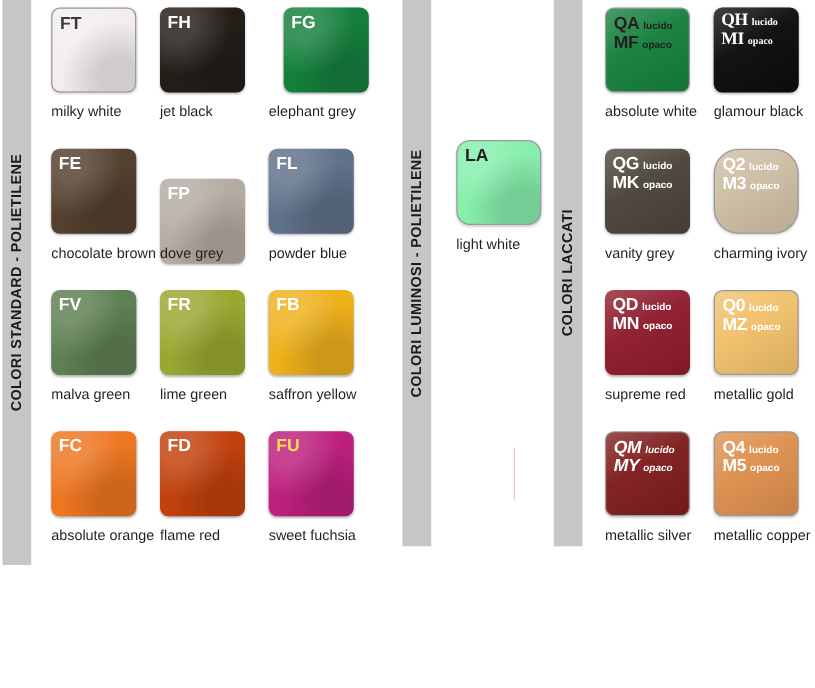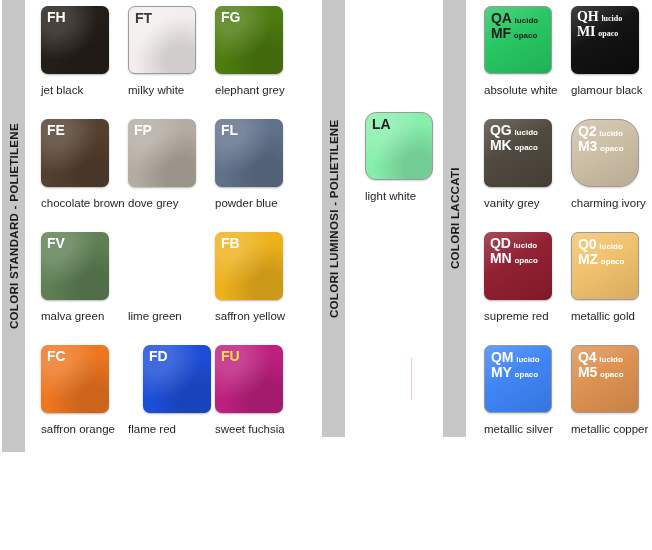--- a/index.html
+++ b/index.html
@@ -147,57 +147,57 @@
 </style>
 </head>
 <body>
 
 <div id="page">
 
   <div class="cat-bar" id="cat-standard">COLORI STANDARD - POLIETILENE</div>
 
   <div class="grid" id="grid-standard">
       <div class="cell">
-        <div class="chip" style="background: rgb(36, 30, 25);">
-          <div class="tex"></div>
-          <div class="codes" style="color: rgb(255, 255, 255);">
-            <div class="code-single">FH</div>
-          </div>
-        </div>
-        <div class="caption">jet black</div>
-      </div>
-      <div class="cell">
         <div class="chip outlined" style="background: rgb(243, 238, 237);">
           <div class="tex"></div>
           <div class="codes" style="color: rgb(59, 59, 59);">
             <div class="code-single">FT</div>
           </div>
         </div>
         <div class="caption">milky white</div>
       </div>
       <div class="cell">
-        <div class="chip" style="background: #4d7c0f;">
+        <div class="chip" style="background: rgb(36, 30, 25);">
+          <div class="tex"></div>
+          <div class="codes" style="color: rgb(255, 255, 255);">
+            <div class="code-single">FH</div>
+          </div>
+        </div>
+        <div class="caption">jet black</div>
+      </div>
+      <div class="cell">
+        <div class="chip" style="background: #15803d; margin-left: 12px;">
           <div class="tex"></div>
           <div class="codes" style="color: rgb(255, 255, 255);">
             <div class="code-single">FG</div>
           </div>
         </div>
         <div class="caption">elephant grey</div>
       </div>
       <div class="cell">
         <div class="chip" style="background: rgb(84, 64, 47);">
           <div class="tex"></div>
           <div class="codes" style="color: rgb(255, 255, 255);">
             <div class="code-single">FE</div>
           </div>
         </div>
         <div class="caption">chocolate brown</div>
       </div>
       <div class="cell">
-        <div class="chip" style="background: rgb(180, 172, 162);">
+        <div class="chip" style="background: rgb(180, 172, 162); margin-top: 24px;">
           <div class="tex"></div>
           <div class="codes" style="color: rgb(255, 255, 255);">
             <div class="code-single">FP</div>
           </div>
         </div>
         <div class="caption">dove grey</div>
       </div>
       <div class="cell">
         <div class="chip" style="background: rgb(96, 113, 138);">
           <div class="tex"></div>
@@ -210,42 +210,48 @@
       <div class="cell">
         <div class="chip" style="background: rgb(94, 128, 84);">
           <div class="tex"></div>
           <div class="codes" style="color: rgb(255, 255, 255);">
             <div class="code-single">FV</div>
           </div>
         </div>
         <div class="caption">malva green</div>
       </div>
       <div class="cell">
+        <div class="chip" style="background: rgb(154, 168, 49);">
+          <div class="tex"></div>
+          <div class="codes" style="color: rgb(255, 255, 255);">
+            <div class="code-single">FR</div>
+          </div>
+        </div>
         <div class="caption">lime green</div>
       </div>
       <div class="cell">
         <div class="chip" style="background: rgb(238, 177, 27);">
           <div class="tex"></div>
           <div class="codes" style="color: rgb(255, 255, 255);">
             <div class="code-single">FB</div>
           </div>
         </div>
         <div class="caption">saffron yellow</div>
       </div>
       <div class="cell">
         <div class="chip" style="background: rgb(238, 118, 32);">
           <div class="tex"></div>
           <div class="codes" style="color: rgb(255, 255, 255);">
             <div class="code-single">FC</div>
           </div>
         </div>
-        <div class="caption">saffron orange</div>
-      </div>
-      <div class="cell">
-        <div class="chip" style="background: #1d4ed8; margin-left: 15px;">
+        <div class="caption">absolute orange</div>
+      </div>
+      <div class="cell">
+        <div class="chip" style="background: #c2410c;">
           <div class="tex"></div>
           <div class="codes" style="color: rgb(255, 255, 255);">
             <div class="code-single">FD</div>
           </div>
         </div>
         <div class="caption">flame red</div>
       </div>
       <div class="cell">
         <div class="chip" style="background: rgb(189, 31, 126);">
           <div class="tex"></div>
@@ -268,21 +274,21 @@
           </div>
         </div>
         <div class="caption">light white</div>
       </div>
     </div>
 
   <div class="cat-bar" id="cat-laccati">COLORI LACCATI</div>
 
   <div class="grid" id="grid-laccati">
       <div class="cell">
-        <div class="chip outlined gloss" style="background: #22c55e;">
+        <div class="chip outlined gloss" style="background: #15803d;">
           <div class="tex"></div>
           <div class="codes" style="color: rgb(35, 31, 32);">
             <div class="code-line">
               <span class="code-id">QA</span>
               <span class="code-finish">lucido</span>
             </div>
             <div class="code-line">
               <span class="code-id">MF</span>
               <span class="code-finish">opaco</span>
             </div>
@@ -364,21 +370,21 @@
             </div>
             <div class="code-line">
               <span class="code-id">MZ</span>
               <span class="code-finish">opaco</span>
             </div>
           </div>
         </div>
         <div class="caption">metallic gold</div>
       </div>
       <div class="cell">
-        <div class="chip outlined gloss" style="background: #3b82f6;">
+        <div class="chip outlined gloss" style="background: #7f1d1d; font-style: italic;">
           <div class="tex"></div>
           <div class="codes" style="color: rgb(255, 255, 255);">
             <div class="code-line">
               <span class="code-id">QM</span>
               <span class="code-finish">lucido</span>
             </div>
             <div class="code-line">
               <span class="code-id">MY</span>
               <span class="code-finish">opaco</span>
             </div>

